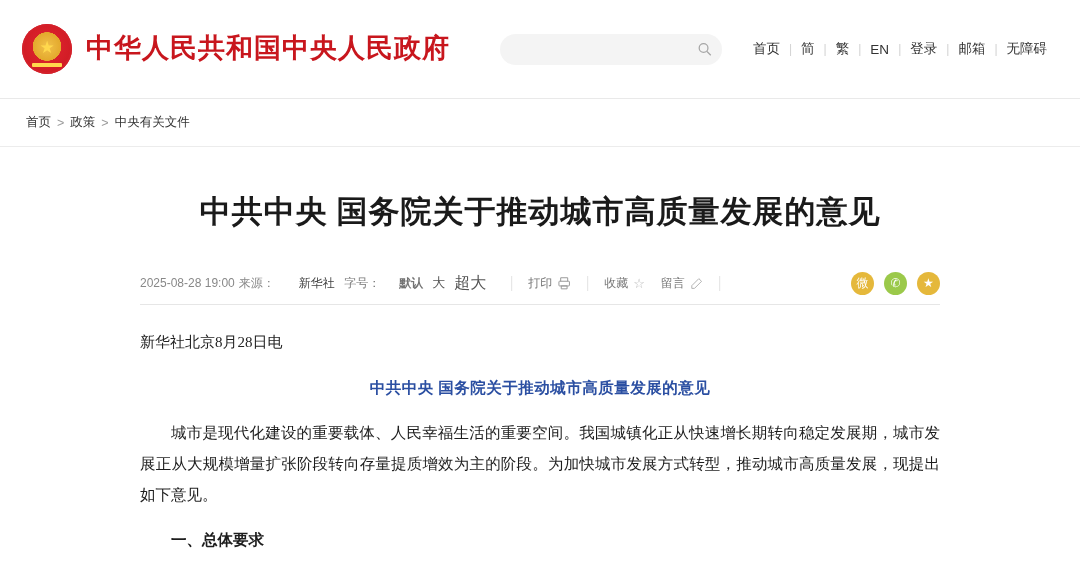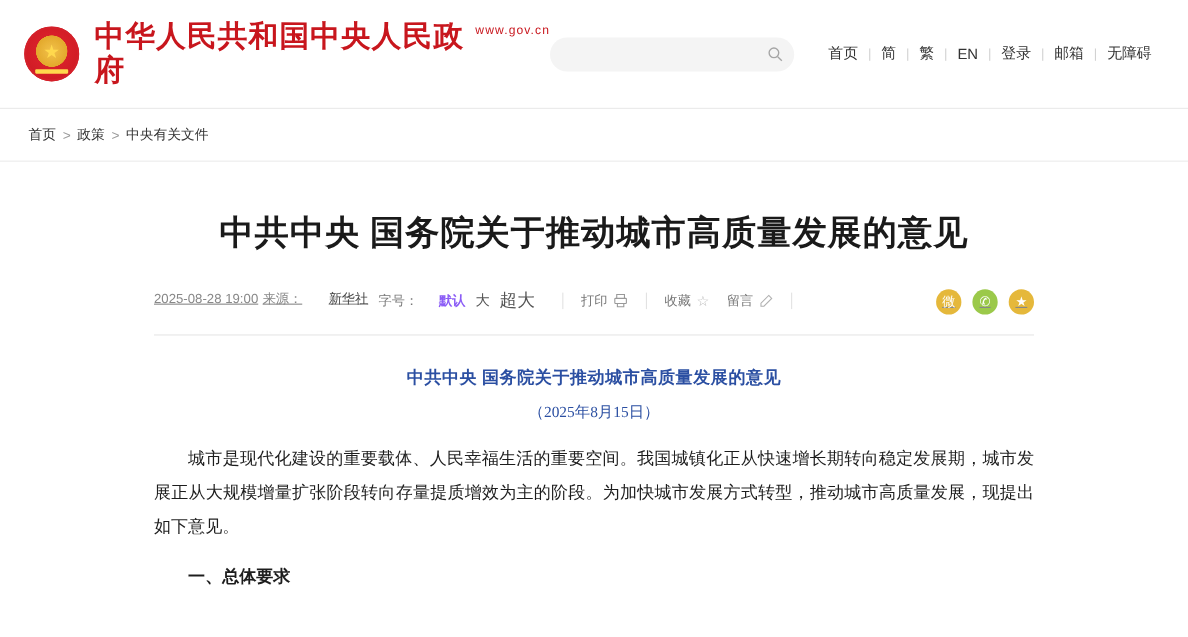--- a/index.html
+++ b/index.html
@@ -108,36 +108,35 @@
     font-weight: bold;
     color: #1a1a1a;
     letter-spacing: 1px;
     margin: 44px 0 0 0;
     line-height: 1.35;
   }
   .meta {
     margin-top: 30px;
     height: 42px;
     border-bottom: 1px solid #e6e6e6;
-    display: flex; align-items: flex-start;
+    display: flex; align-items: center;
     font-size: 12px; color: #888;
     position: relative;
-    text-decoration: underline;
   }
   .meta .left { display: flex; align-items: center; gap: 4px; }
   .meta .src-label { color: #888; }
   .meta .src-val { color: #444; margin-left: 20px; }
   .meta .center {
     position: absolute; left: 50%; transform: translateX(-50%);
     display: flex; align-items: center; gap: 0;
     color: #777;
   }
   .meta .center .lbl { color: #777; margin-right: 19px; }
   .fs-opt { color: #555; margin-right: 9px; }
-  .fs-opt.active { color: #8b5cf6; font-weight: bold; }
+  .fs-opt.active { color: #737373; font-weight: bold; }
   .fs-opt.lg { font-size: 13px; }
   .fs-opt.xl { font-size: 16px; }
   .vline { width: 1px; height: 15px; background: #e2e2e2; margin: 0 16px; }
   .tool { display: inline-flex; align-items: center; gap: 5px; color: #777; }
   .meta .right {
     margin-left: auto; display: flex; align-items: center; gap: 10px;
   }
   .share {
     width: 23px; height: 23px; border-radius: 50%;
     display: inline-flex; align-items: center; justify-content: center;
@@ -173,21 +172,20 @@
 <div class="page">
 
   <div class="header">
     <div class="brand">
       <div class="emblem">
         <span class="star">★</span>
         <span class="bar"></span>
       </div>
       <div class="brand-text">
         <div class="brand-title">中华人民共和国中央人民政府</div>
-        <div class="brand-sub">www.gov.cn</div>
       </div>
     </div>
 
     <div class="header-right">
       <div class="searchbox">
         <input type="text" placeholder="" style="">
         <svg class="search-icon" viewBox="0 0 24 24" fill="none" stroke="#666" stroke-width="2">
           <circle cx="10.5" cy="10.5" r="7"></circle>
           <line x1="16" y1="16" x2="22" y2="22"></line>
         </svg>
@@ -263,21 +261,21 @@
       </div>
 
       <div class="right">
         <span class="share weibo">微</span>
         <span class="share wechat">✆</span>
         <span class="share fav">★</span>
       </div>
     </div>
 
     <div class="body-wrap">
+      <div class="dateline">新华社北京8月28日电</div>
       <div class="sub-title">中共中央 国务院关于推动城市高质量发展的意见</div>
-      <div class="sub-date">（2025年8月15日）</div>
       <p class="para">城市是现代化建设的重要载体、人民幸福生活的重要空间。我国城镇化正从快速增长期转向稳定发展期，城市发展正从大规模增量扩张阶段转向存量提质增效为主的阶段。为加快城市发展方式转型，推动城市高质量发展，现提出如下意见。</p>
       <h3 class="section">一、总体要求</h3>
 
     </div>
   </div>
 
 </div>
 
 </body></html>

